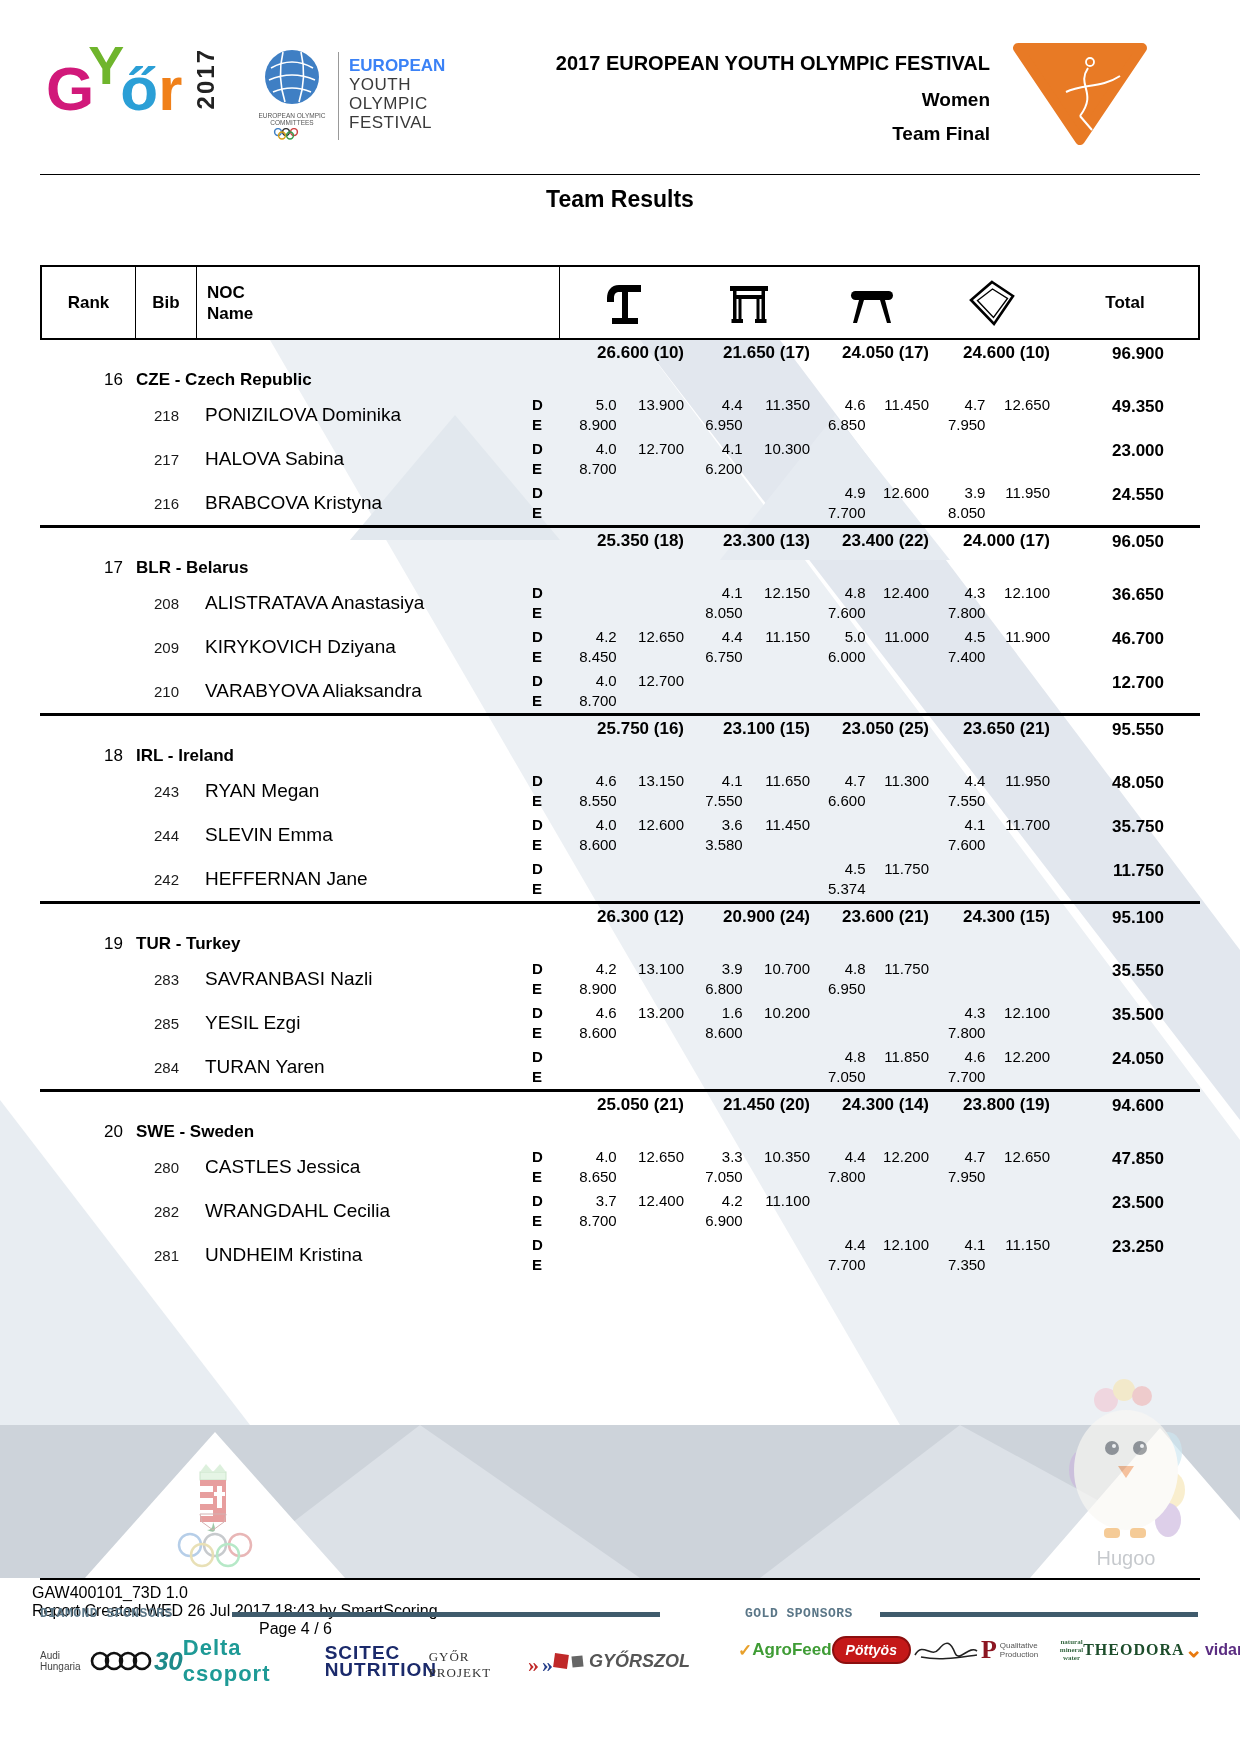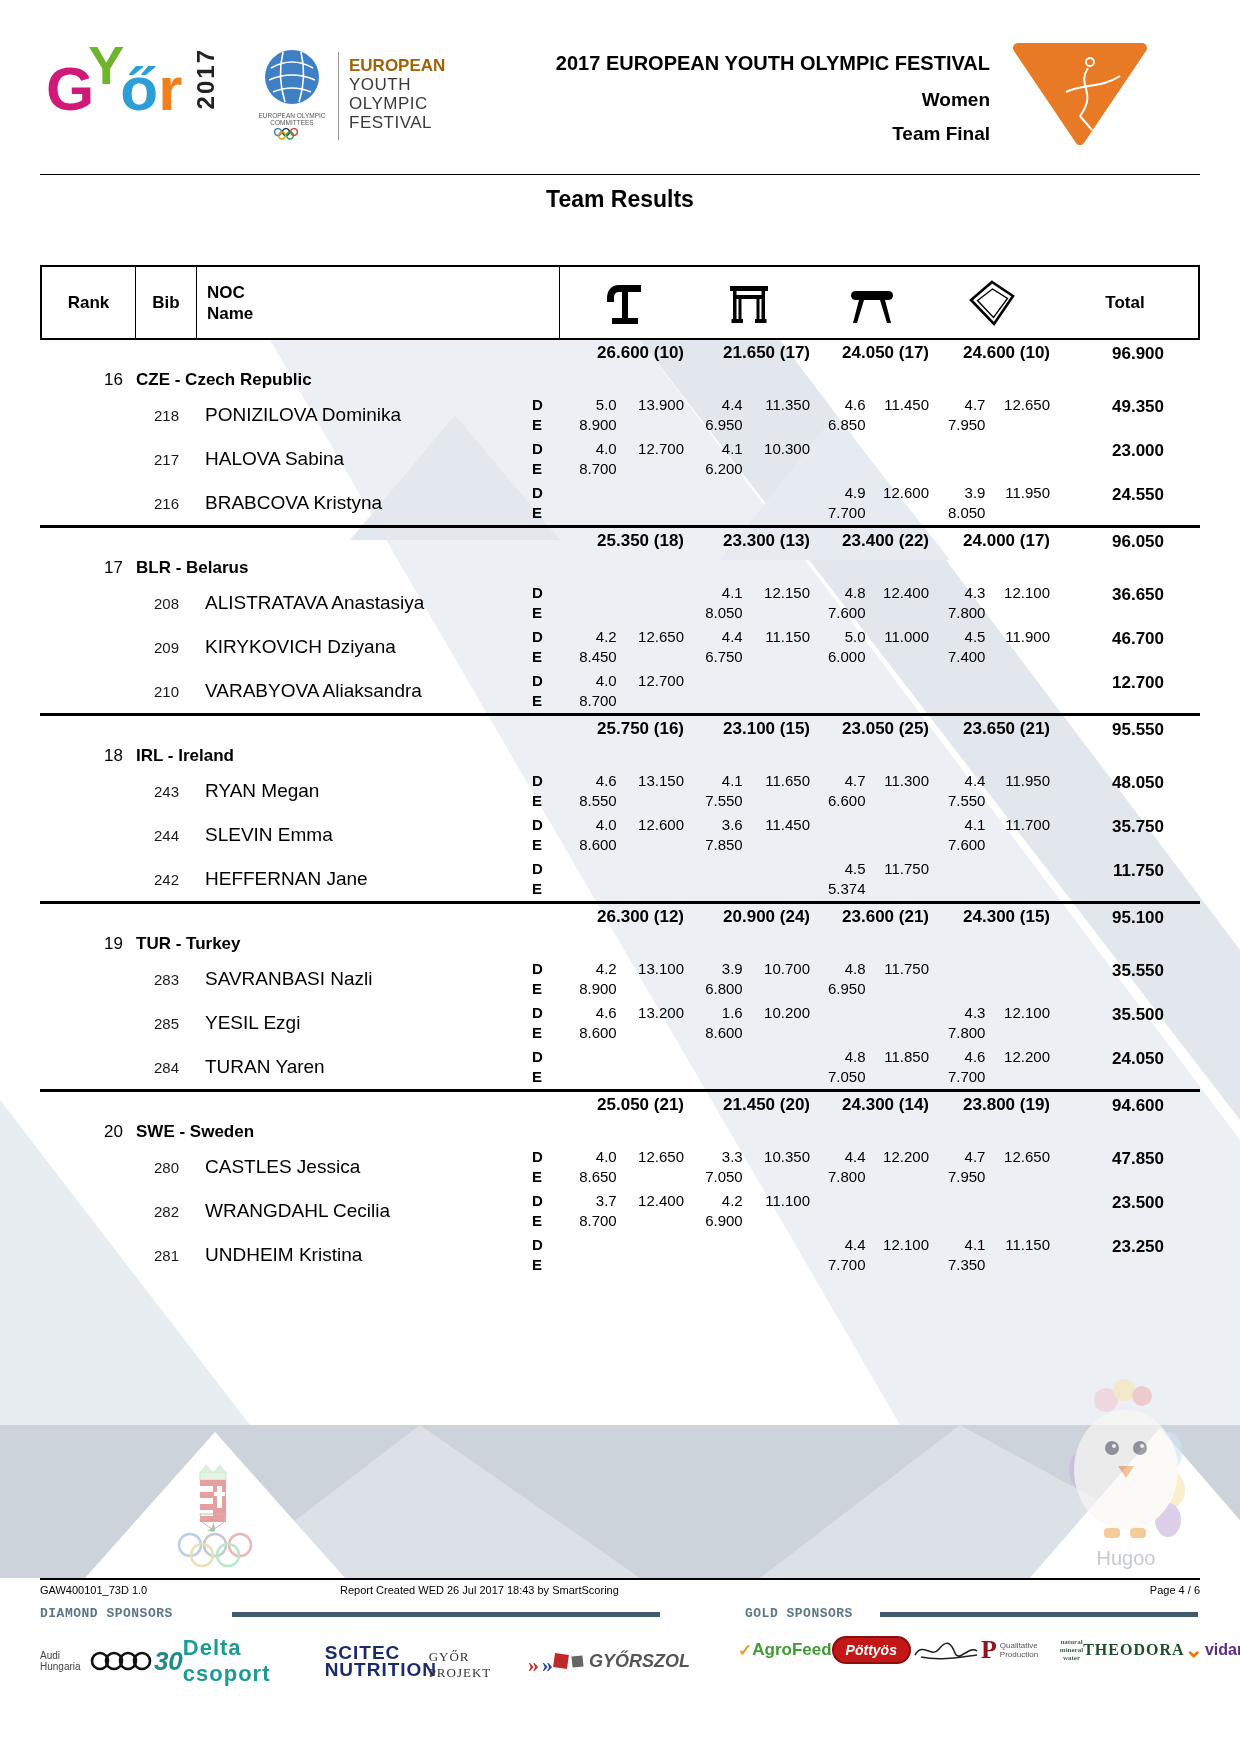--- a/index.html
+++ b/index.html
@@ -15,21 +15,21 @@
   .gyor-y{color:#6fb52c;font-size:54px;margin:0 -4px 26px -6px;}
   .gyor-o{color:#2b9fd6;font-size:62px;}
   .gyor-r{color:#f08019;font-size:62px;}
   .gyor-year{writing-mode:vertical-rl;transform:rotate(180deg);font-size:24px;font-weight:bold;
              color:#222;letter-spacing:2px;margin-left:10px;margin-bottom:4px;}
   .eoc{left:252px;top:48px;display:flex;}
   .eoc-left{width:80px;text-align:center;}
   .eoc-org{font-size:6.5px;color:#555;margin-top:2px;line-height:7px;}
   .eoc-div{width:1px;background:#999;margin:4px 10px 4px 6px;}
   .eoc-lines{padding-top:8px;}
-  .eoc-l1{font-weight:bold;font-size:17px;color:#a16207;line-height:19px;}
+  .eoc-l1{font-weight:bold;font-size:17px;color:#3b82f6;line-height:19px;}
   .eoc-l{font-size:17px;color:#3a3a3a;line-height:19px;letter-spacing:0.5px;}
   .title-block{left:450px;top:52px;width:540px;text-align:right;}
   .event-title{font-size:20px;font-weight:bold;}
   .event-cat{font-size:19px;font-weight:bold;margin-top:14px;}
   .event-session{font-size:19px;font-weight:bold;margin-top:12px;}
   .tri-logo{left:1010px;top:42px;}
   .hr1{left:40px;top:174px;width:1160px;height:1px;background:#000;}
   .page-title{left:0;top:186px;width:1240px;text-align:center;font-size:23px;font-weight:bold;}
 
   
@@ -60,21 +60,21 @@
   .c-de div{line-height:20px;font-weight:bold;font-size:15px;padding-left:12px;}
   .c-app{align-self:center;}
   .app-line{display:grid;grid-template-columns:45% 55%;line-height:20px;font-size:15px;}
   .dv,.sv{text-align:right;}
   .sv{padding-right:2px;}
   .g-total{font-size:17px;font-weight:bold;text-align:right;padding-right:36px;
            align-self:start !important;line-height:20px;padding-top:2px;}
 
   
   .hr2{left:40px;top:1578px;width:1160px;height:2px;background:#000;}
-  .foot-row{left:40px;top:1584px;width:1160px;display:flex;font-size:11px;}
+  .foot-row{left:32px;top:1584px;width:1160px;display:flex;font-size:16px;flex-direction:column;}
   .foot-code{width:300px;}
   .foot-report{flex:1;text-align:left;}
   .foot-page{width:300px;text-align:right;}
   .sp-label{position:absolute;font-size:13px;font-weight:bold;color:#5a7687;letter-spacing:0.5px;font-family:Liberation Mono, monospace;}
   .sp-line{position:absolute;height:5px;background:#3f5b6c;}
   .logo-row{display:flex;align-items:center;}
   .logo-row>div{display:flex;align-items:center;}
   .sp-tiny{font-size:10px;color:#444;line-height:11px;width:54px;}
   .sp-30{font-size:26px;font-weight:bold;font-style:italic;color:#1e8a8a;}
   .sp-delta{font-size:22px;font-weight:bold;color:#1e9a96;letter-spacing:1px;}
@@ -694,21 +694,21 @@
               <span class="dv">8.600</span>
               <span class="sv"></span>
             </div>
           </div>
           <div class="c-app">
             <div class="app-line">
               <span class="dv">3.6</span>
               <span class="sv">11.450</span>
             </div>
             <div class="app-line">
-              <span class="dv">7.850</span>
+              <span class="dv">3.580</span>
               <span class="sv"></span>
             </div>
           </div>
           <div class="c-app">
             <div class="app-line">
               <span class="dv"></span>
               <span class="sv"></span>
             </div>
             <div class="app-line">
               <span class="dv"></span>

